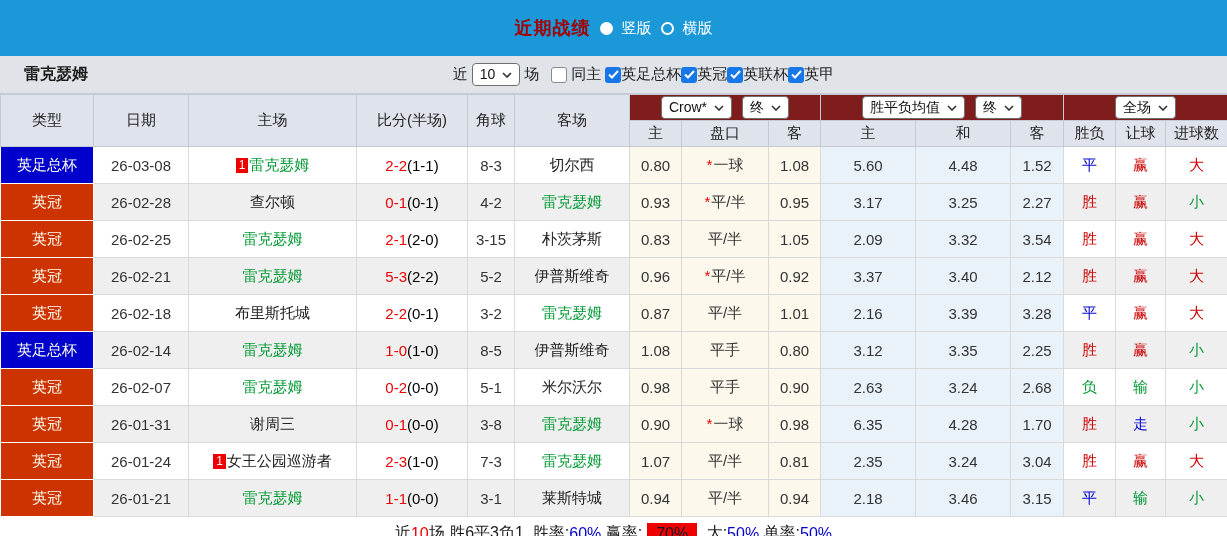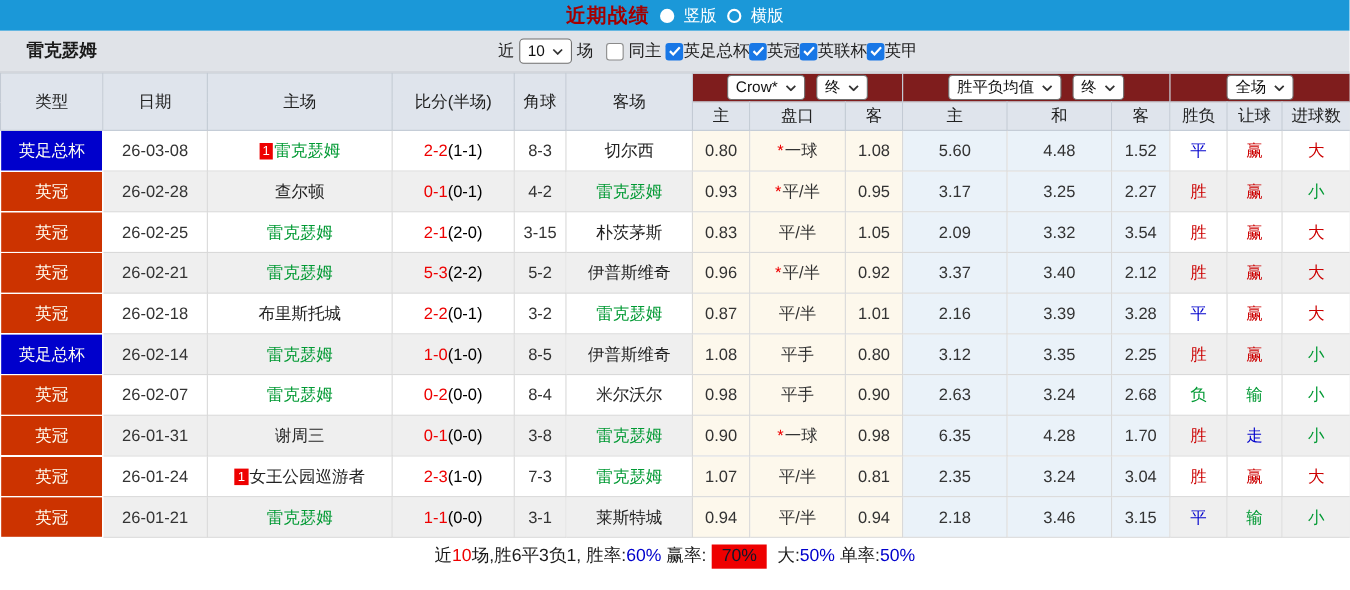--- a/index.html
+++ b/index.html
@@ -3,21 +3,21 @@
 <meta charset="utf-8">
 <style>
   * { box-sizing: border-box; margin: 0; padding: 0; }
   body {
     width: 1227px; height: 536px;
     font-family: "Liberation Sans", "DejaVu Sans", sans-serif;
     background: #fff; overflow: hidden;
   }
   
   .topbar {
-    height: 28px; background: #1b98d8;
+    height: 56px; background: #1b98d8;
     display: flex; align-items: center; justify-content: center; gap: 9px;
   }
   .topbar .title { color: #a30000; font-weight: bold; font-size: 18px; letter-spacing: 1px; }
   .radio-dot { width: 13px; height: 13px; border-radius: 50%; display: inline-block; }
   .radio-dot.filled { background: #fff; }
   .radio-dot.hollow { background: transparent; border: 2px solid #fff; }
   .topbar .rlabel { color: #fff; font-size: 15px; }
   
   .filterbar {
     height: 38px; background: #e0e3e8; position: relative;
@@ -326,21 +326,21 @@
         <td class="avg">2.25</td>
         <td class="plain c-red">胜</td>
         <td class="plain c-red">赢</td>
         <td class="plain c-green">小</td>
       </tr>
       <tr>
         <td class="lg lg-chp">英冠</td>
         <td class="plain">26-02-07</td>
         <td class="plain"><span class="t-green">雷克瑟姆</span></td>
         <td class="plain"><span class="score-main">0-2</span><span class="score-half">(0-0)</span></td>
-        <td class="plain">8-4</td>
+        <td class="plain">5-1</td>
         <td class="plain"><span class="t-dark">米尔沃尔</span></td>
         <td class="odds">0.98</td>
         <td class="odds">平手</td>
         <td class="odds">0.90</td>
         <td class="avg">2.63</td>
         <td class="avg">3.24</td>
         <td class="avg">2.68</td>
         <td class="plain c-green">负</td>
         <td class="plain c-green">输</td>
         <td class="plain c-green">小</td>

